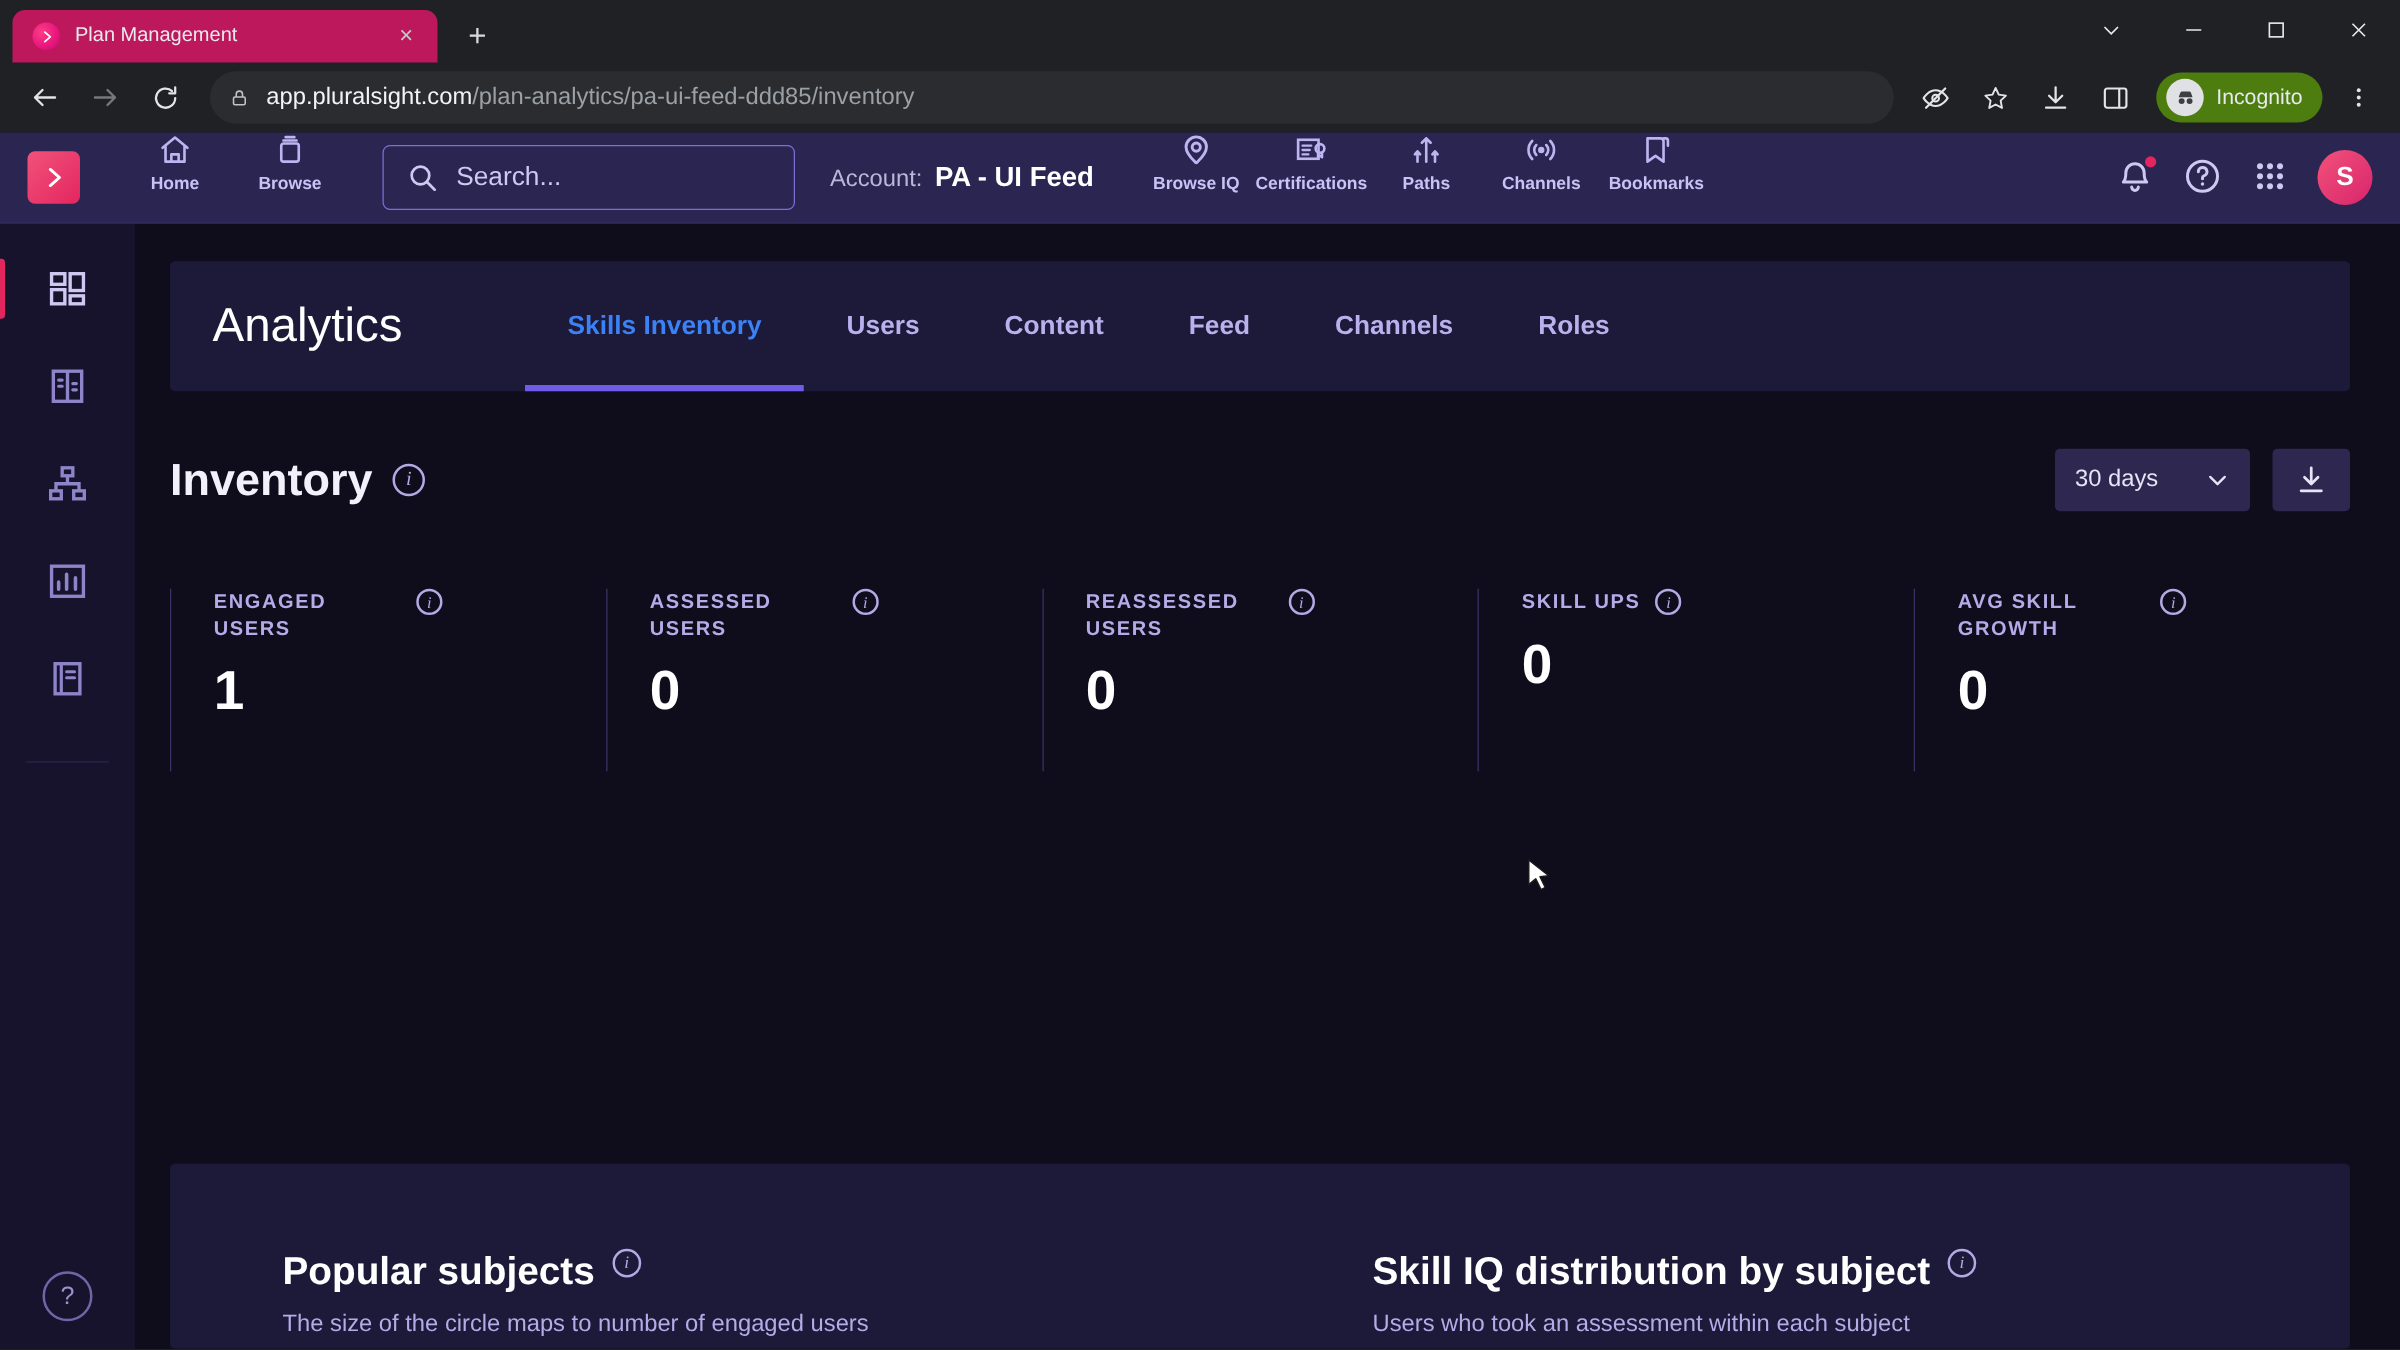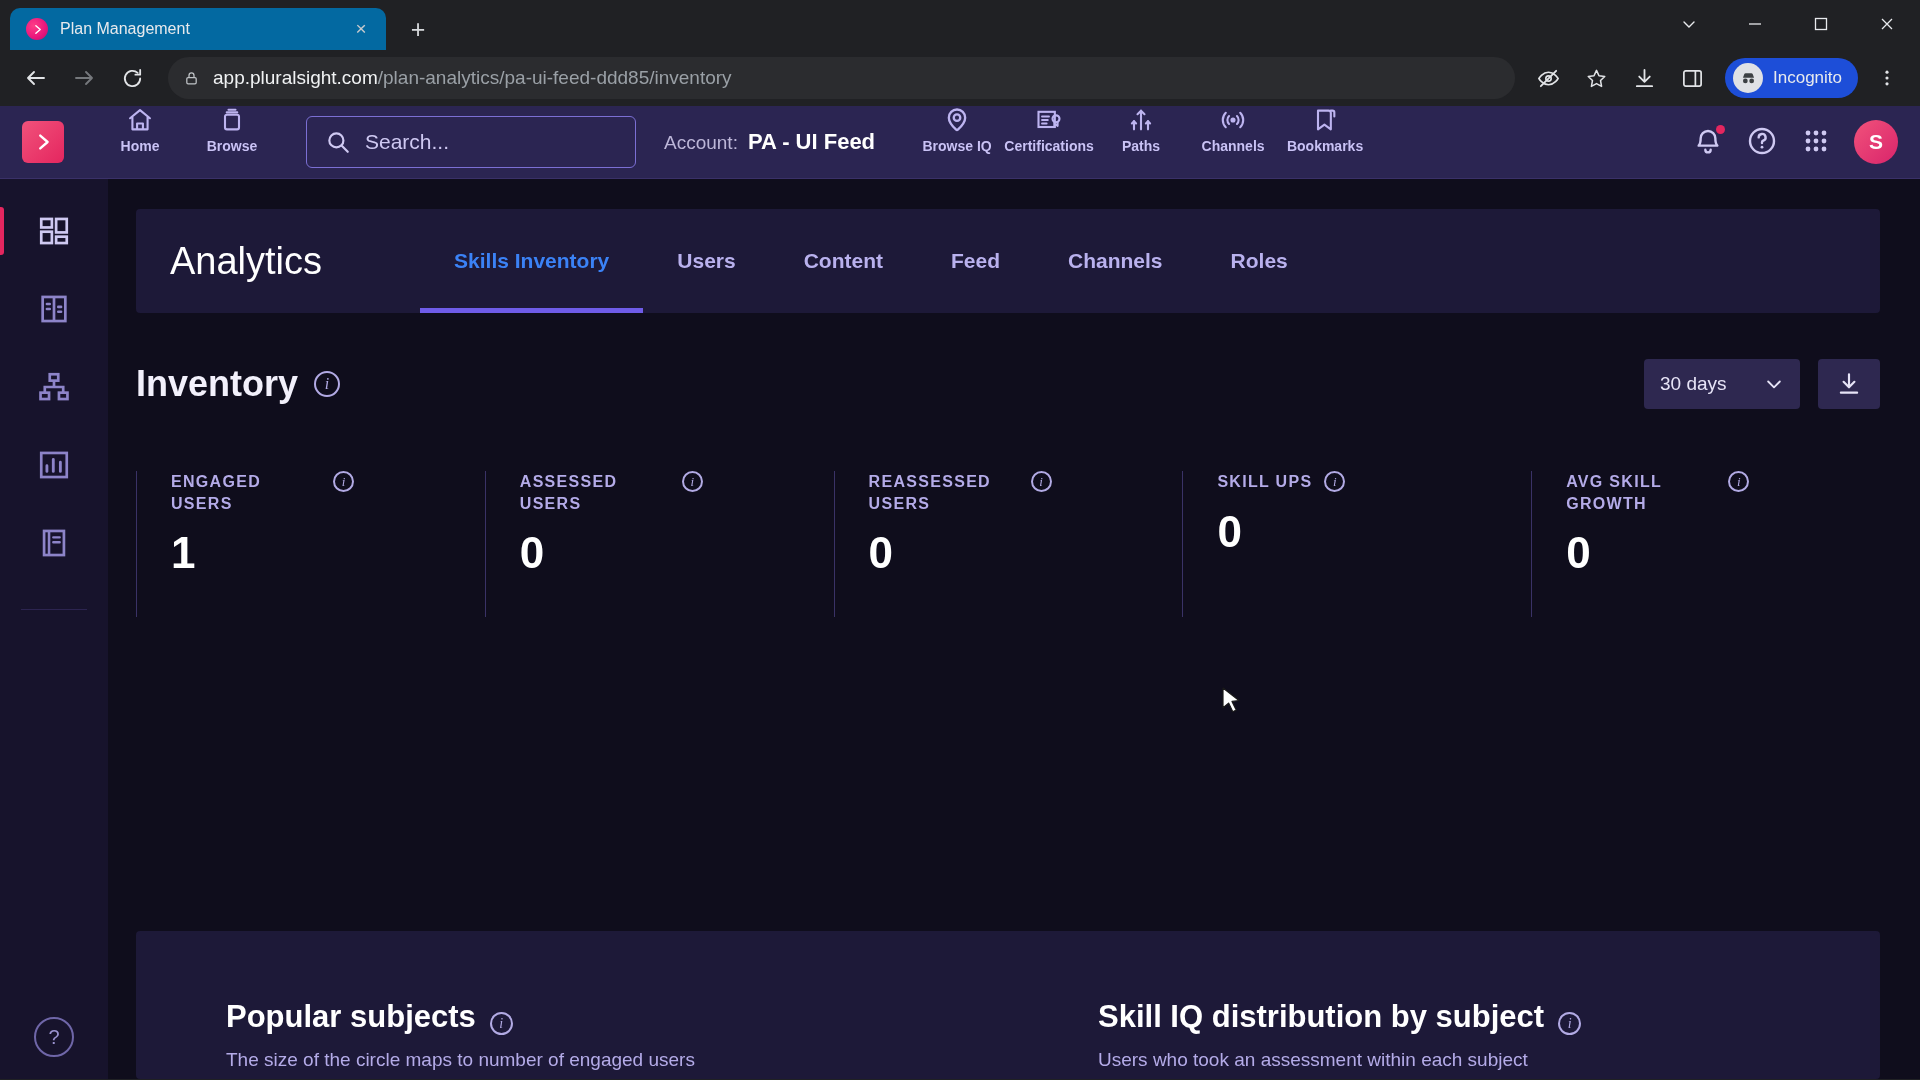--- a/index.html
+++ b/index.html
@@ -10,21 +10,21 @@
     overflow: hidden;
   }
 
   
   .browser-chrome { width: 1920px; background: #202124; }
   .tabstrip {
     height: 50px; display: flex; align-items: flex-end;
     background: #202124; padding-left: 10px; position: relative;
   }
   .tab {
-    height: 42px; width: 376px; background: #0369a1;
+    height: 42px; width: 340px; background: #be185d;
     border-radius: 10px 10px 0 0; display: flex; align-items: center;
     padding: 0 12px 0 16px; gap: 12px; position: relative;
   }
   .tab-favicon {
     width: 22px; height: 22px; border-radius: 50%;
     background: radial-gradient(circle at 35% 35%, #ff3d87, #e8157c 60%, #b3126a);
     display: flex; align-items: center; justify-content: center; flex: none;
   }
   .tab-favicon svg { width: 13px; height: 13px; }
   .tab-title {
@@ -64,21 +64,21 @@
     margin: 0 10px; min-width: 0;
   }
   .omnibox .lock { color: #c0c3c7; display:flex; align-items:center; flex:none; }
   .url { font-size: 19px; white-space: nowrap; overflow: hidden; min-width: 0; }
   .url .host { color: #f1f3f4; }
   .url .path { color: #9aa0a6; }
   .omni-right { display: flex; align-items: center; gap: 10px; flex: none; }
   .tb-ico { width: 38px; height: 38px; display: flex; align-items:center; justify-content:center; color:#e2e4e7; flex:none; }
   .incognito-pill {
     height: 40px; display: flex; align-items: center; gap: 10px;
-    padding: 0 16px 0 8px; border-radius: 20px; background: #1d4ed8;
+    padding: 0 16px 0 8px; border-radius: 20px; background: #4d7c0f;
     color: #e8eaed; font-size: 17px; flex: none; margin-left: 4px;
   }
   .incog-avatar {
     width: 30px; height: 30px; border-radius: 50%; background: #dfe1e5;
     display: flex; align-items: center; justify-content: center;
   }
 
   
   .app { width: 1920px; height: 973px; background: #0f0d1c; display: flex; flex-direction: column; }
 
@@ -203,21 +203,21 @@
     color: #b4abe8; font-size: 16px; font-weight: bold; letter-spacing: 1.3px;
     text-transform: uppercase; max-width: 150px; line-height: 1.35;
   }
   .metric-val { color: #ffffff; font-size: 44px; font-weight: bold; margin-top: 14px; }
 
   .panels {
     position: absolute; left: 28px; right: 40px; top: 752px; bottom: 0;
     background: #1d1938; border-radius: 4px; display: flex;
   }
   .panel { flex: 1; padding: 68px 0 0 90px; position: relative; }
-  .panel-hd { display: flex; align-items: flex-end; }
+  .panel-hd { display: flex; align-items: flex-start; }
   .panel-title { color: #ffffff; font-size: 31px; font-weight: bold; }
   .panel-sub { color: #b4abe8; font-size: 19px; margin-top: 14px; }
   .bubble-art { position: absolute; left: 770px; top: 150px; }
 
   .cursor { position: absolute; left: 1113px; top: 508px; z-index: 60; }
 </style>
 </head>
 <body>
 
 <div class="browser-chrome">

